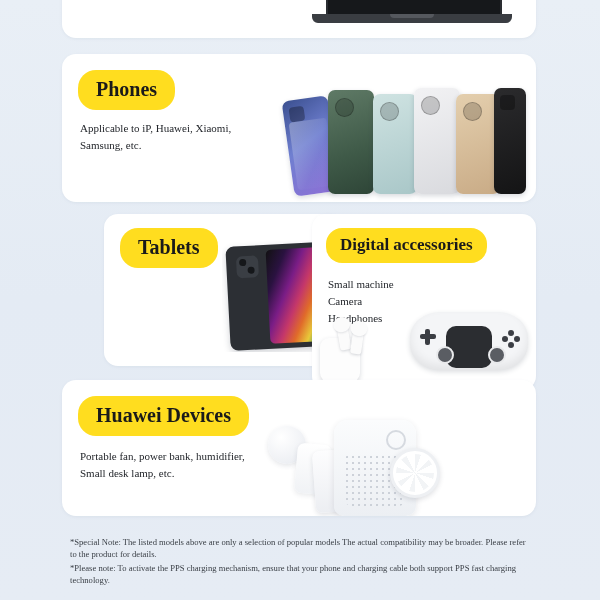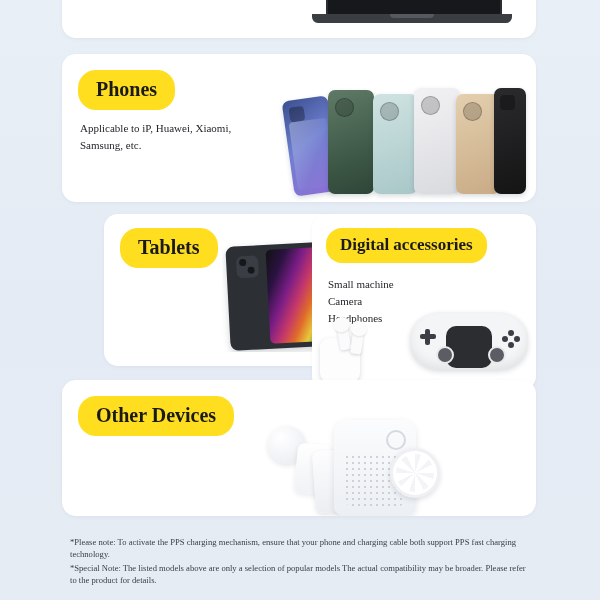--- a/index.html
+++ b/index.html
@@ -493,31 +493,33 @@
         <div class="gp-stick l"></div>
         <div class="gp-stick r"></div>
       </div>
     </div>
     <div class="earbuds-case"></div>
     <div class="earbud eb1"></div>
     <div class="earbud eb2"></div>
   </div>
 
   <div class="card" id="card-other">
-    <div class="pill pill-lg">Other Devices</div>
+    <div class="pill pill-lg">Huawei Devices</div>
+    <div class="desc">Portable fan, power bank, humidifier,
+Small desk lamp, etc.</div>
     <div class="desk-lamp"></div>
     <div class="powerbank2"></div>
     <div class="powerbank"></div>
     <div class="humidifier">
       <div class="humid-knob"></div>
       <div class="humid-grill"></div>
     </div>
     <div class="fan">
       <div class="fan-blades"></div>
     </div>
   </div>
 
   <div class="notes">
+    <p>*Special Note: The listed models above are only a selection of popular models The actual compatibility may be broader. Please refer to the product for details.</p>
     <p>*Please note: To activate the PPS charging mechanism, ensure that your phone and charging cable both support PPS fast charging technology.</p>
-    <p>*Special Note: The listed models above are only a selection of popular models The actual compatibility may be broader. Please refer to the product for details.</p>
   </div>
 
 </div>
 
 </body></html>

